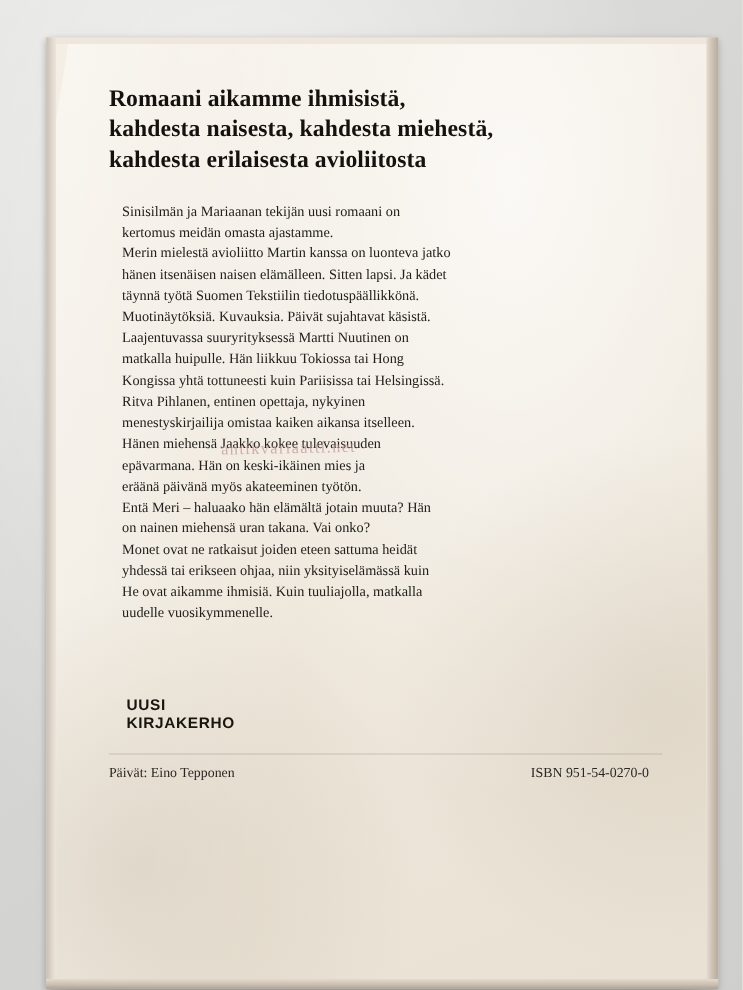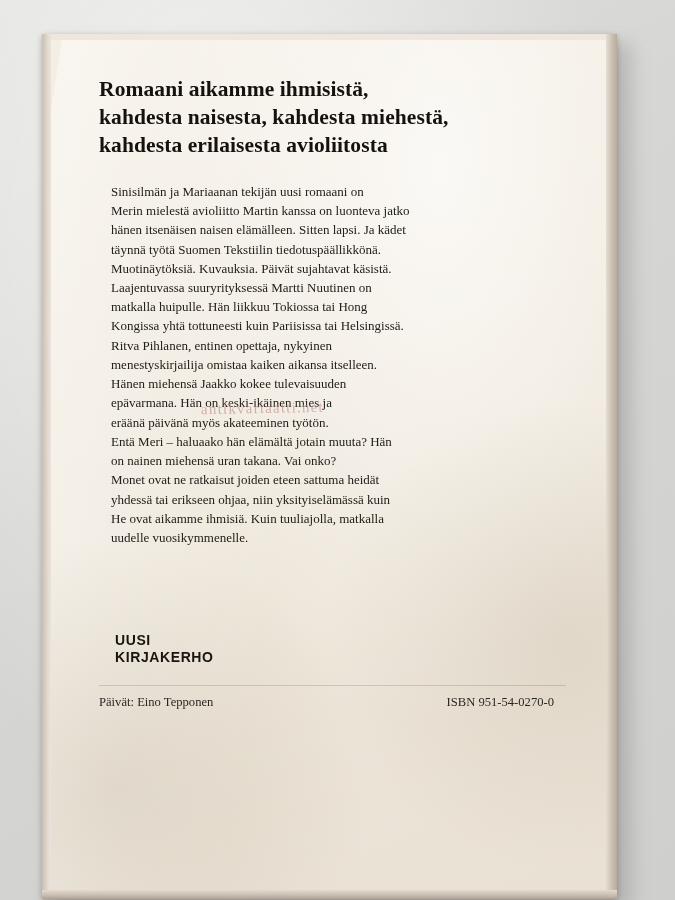--- a/index.html
+++ b/index.html
@@ -40,20 +40,21 @@
     border-radius: 2px;
   }
   .book {
     position: absolute;
     left: 42px;
     top: 34px;
     width: 575px;
     height: 865px;
     background: #efe7de;
     box-shadow: 0 2px 6px rgba(0,0,0,0.25);
+    padding-left: 36px;
   }
   
   .page-edge-right {
     position: absolute;
     right: 0;
     top: 0;
     width: 11px;
     height: 100%;
     background: linear-gradient(to right, #e6ddd2 0%, #cfc4b7 45%, #b7ab9c 100%);
   }
@@ -204,20 +205,21 @@
 
       <div class="text-block">
         <h1 class="headline">
           <span class="ln">Romaani aikamme ihmisistä,</span>
           <span class="ln">kahdesta naisesta, kahdesta miehestä,</span>
           <span class="ln">kahdesta erilaisesta avioliitosta</span>
         </h1>
 
         <p class="blurb">
           <span class="ln">Sinisilmän ja Mariaanan tekijän uusi romaani on</span>
+          <span class="ln">kertomus meidän omasta ajastamme.</span>
           <span class="ln">Merin mielestä avioliitto Martin kanssa on luonteva jatko</span>
           <span class="ln">hänen itsenäisen naisen elämälleen. Sitten lapsi. Ja kädet</span>
           <span class="ln">täynnä työtä Suomen Tekstiilin tiedotuspäällikkönä.</span>
           <span class="ln">Muotinäytöksiä. Kuvauksia. Päivät sujahtavat käsistä.</span>
           <span class="ln">Laajentuvassa suuryrityksessä Martti Nuutinen on</span>
           <span class="ln">matkalla huipulle. Hän liikkuu Tokiossa tai Hong</span>
           <span class="ln">Kongissa yhtä tottuneesti kuin Pariisissa tai Helsingissä.</span>
           <span class="ln">Ritva Pihlanen, entinen opettaja, nykyinen</span>
           <span class="ln">menestyskirjailija omistaa kaiken aikansa itselleen.</span>
           <span class="ln">Hänen miehensä Jaakko kokee tulevaisuuden</span>

